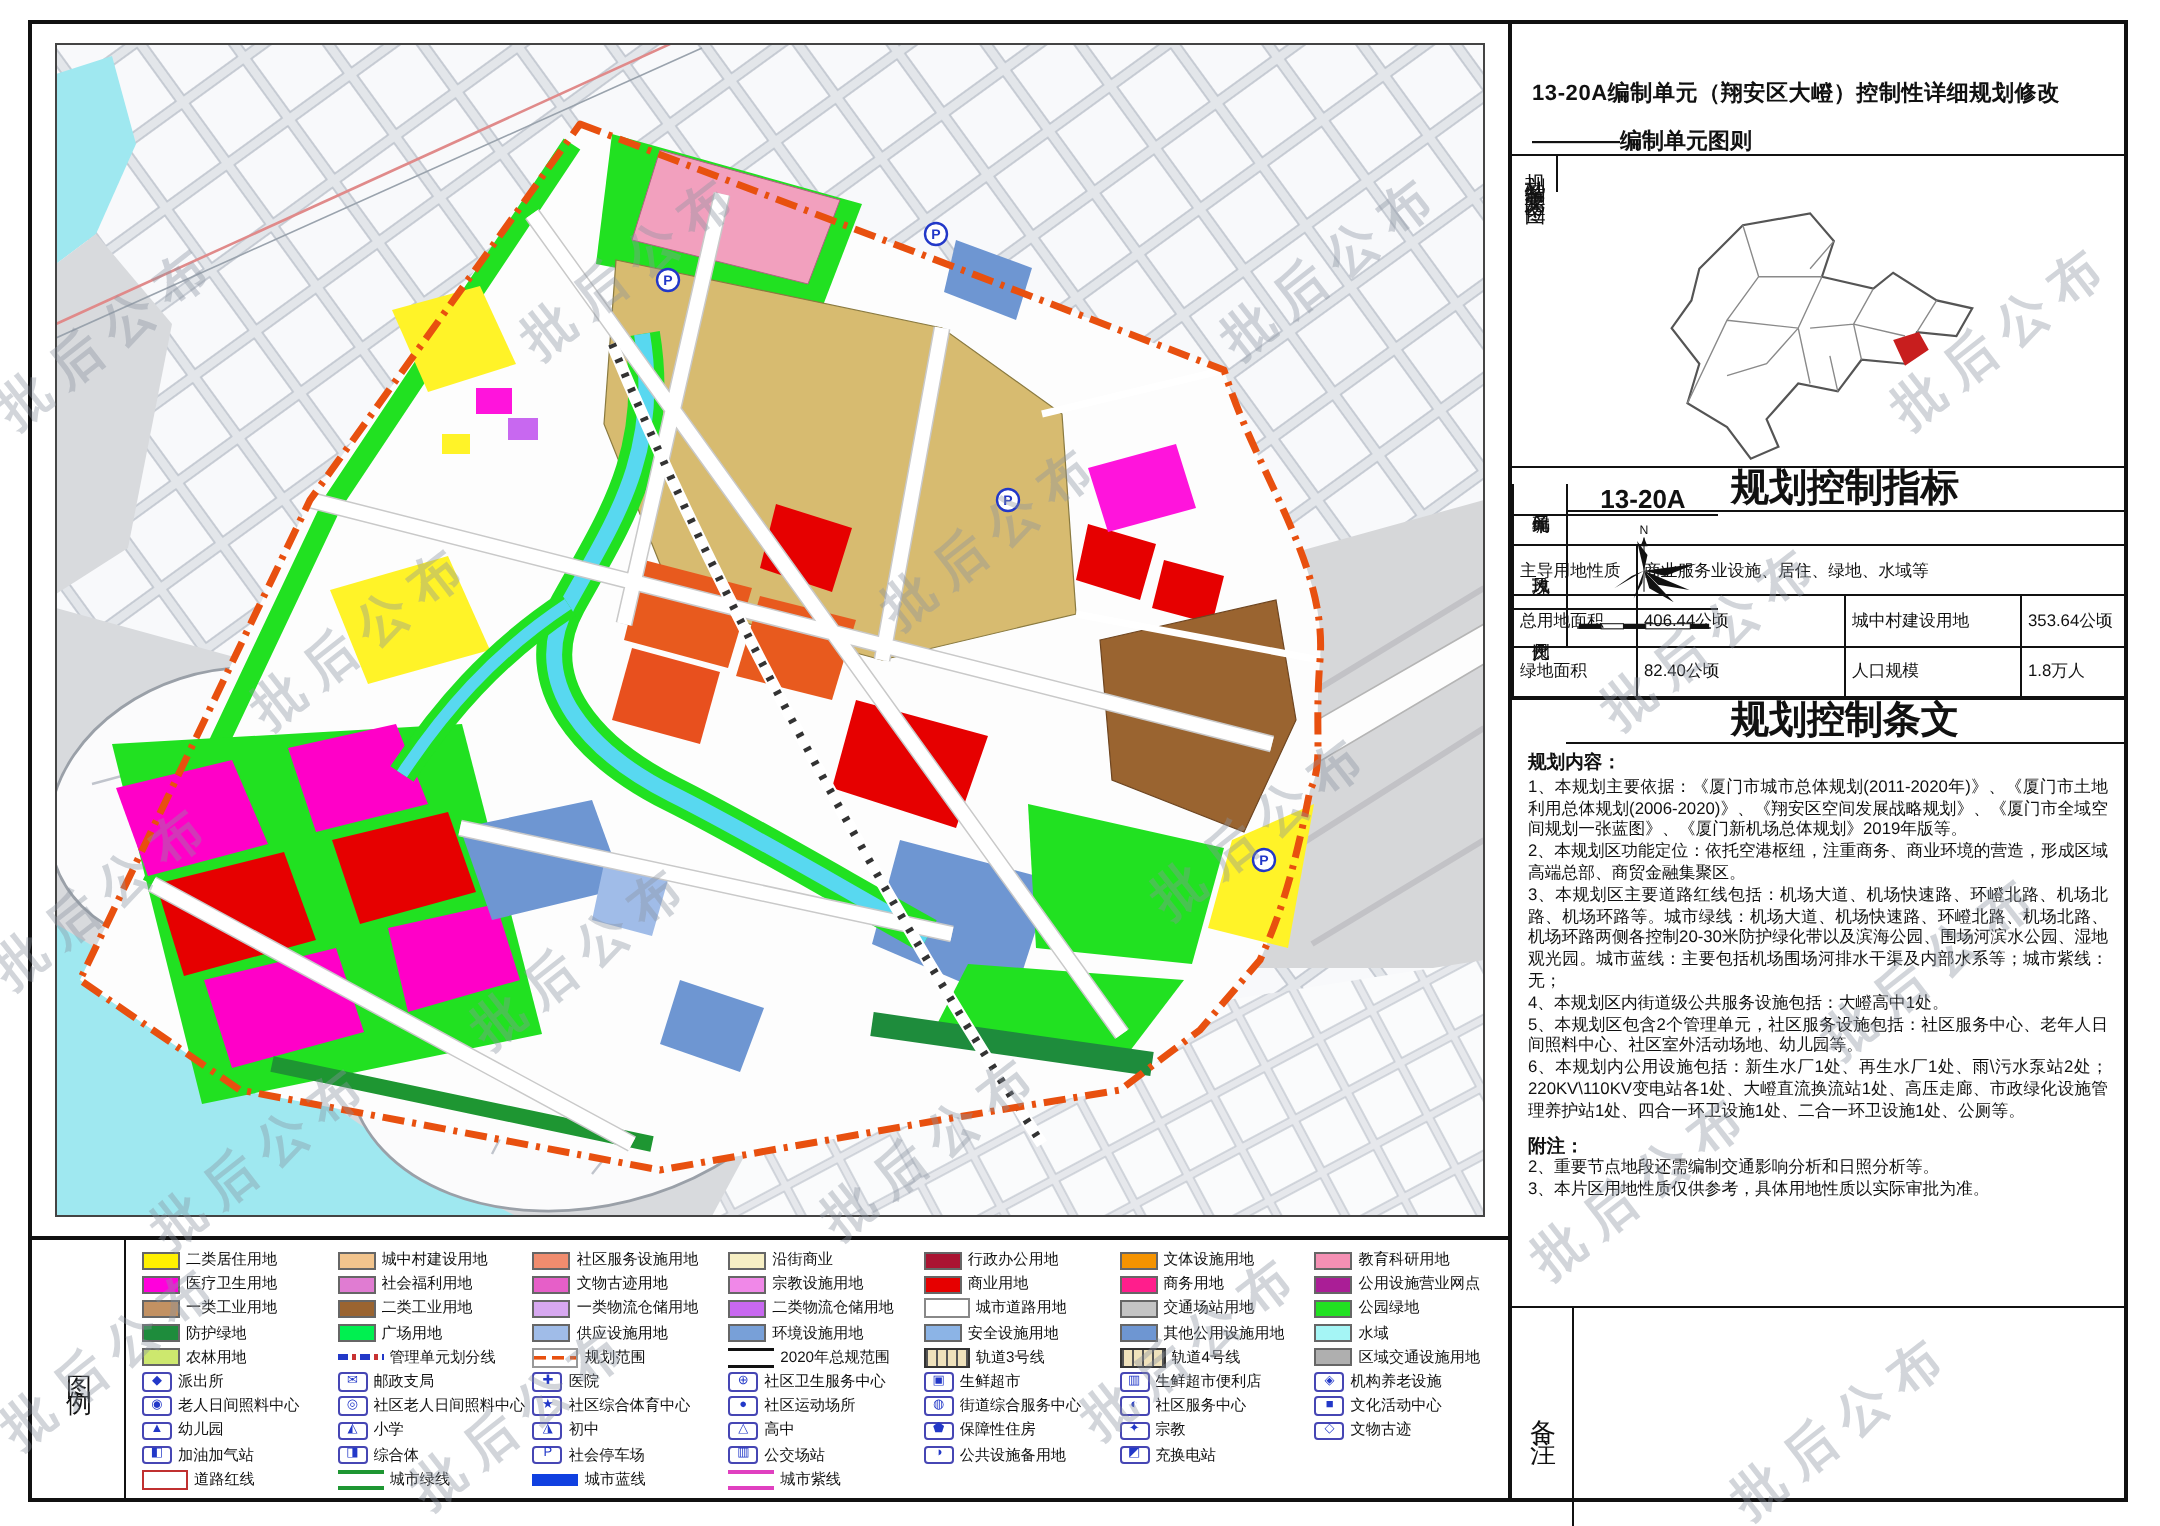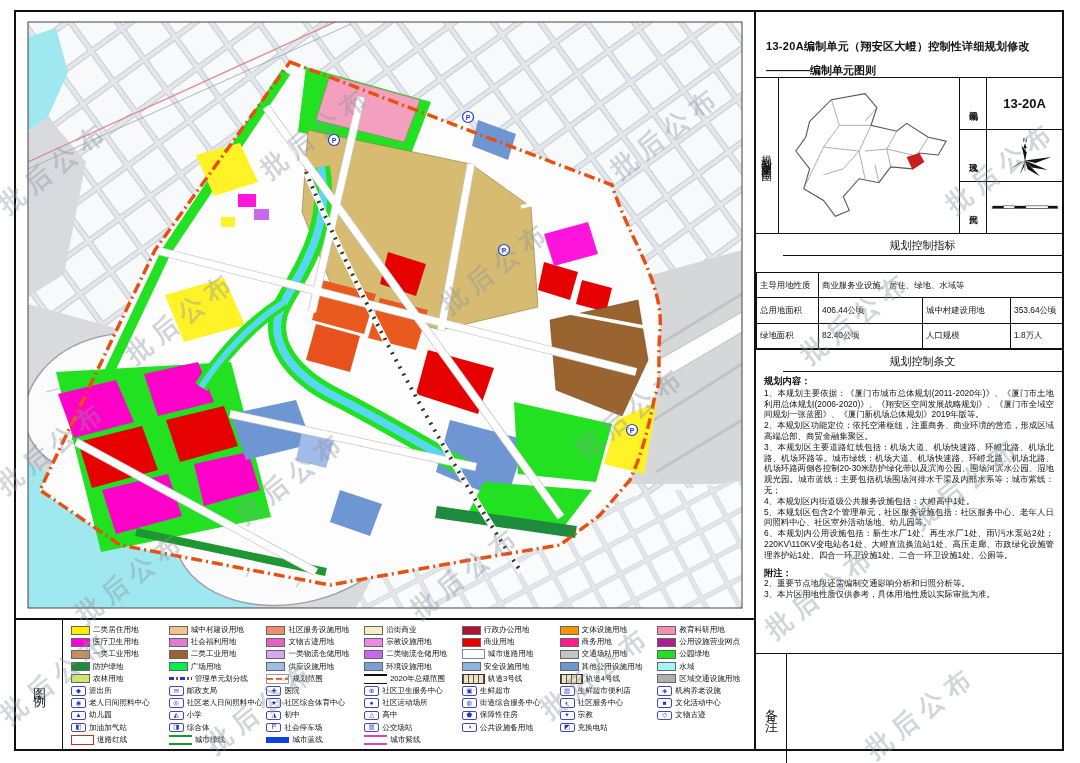--- a/index.html
+++ b/index.html
@@ -24,31 +24,31 @@
   .ln-roadred{border:1px solid #c03030;background:#fff;}
   .ln-green{background:linear-gradient(#1E9632 0 2px,#fff 2px 8px,#1E9632 8px 10px);}
   .ln-blue{background:linear-gradient(rgba(0,0,0,0) 0 2px,#1040E0 2px 8px,rgba(0,0,0,0) 8px 10px);}
   .ln-purple{background:linear-gradient(#E040C0 0 2px,#fff 2px 8px,#E040C0 8px 10px);}
   
   .panel{position:absolute;left:738px;top:0;width:308px;height:737px;border-left:2px solid #111;box-sizing:border-box;}
   .p-sec{box-sizing:border-box;border-bottom:1.5px solid #111;}
   .p-title{height:66px;padding:27px 10px;}
   .p-title .t1{font-size:11px;font-weight:bold;letter-spacing:.3px;}
   .p-title .t2{font-size:11px;font-weight:bold;margin-top:9px;}
-  .p-loc{height:156px;display:flex;}
+  .p-loc{height:156px;display:flex;flex-direction:column;}
   .loc-label{width:22px;border-right:1px solid #111;display:flex;align-items:center;justify-content:center;}
   .vtext{writing-mode:vertical-rl;text-orientation:upright;}
   .loc-map{flex:1;display:flex;align-items:center;justify-content:center;}
   .loc-right{width:102px;border-left:1px solid #111;display:flex;flex-direction:column;}
   .loc-row{flex:1;display:flex;border-bottom:1px solid #111;}
   .loc-row:last-child{border-bottom:none;}
   .loc-row .rl{width:26px;border-right:1px solid #111;display:flex;align-items:center;justify-content:center;font-size:9.5px;}
   .loc-row .rv{flex:1;display:flex;align-items:center;justify-content:center;}
   .unit-code{font-size:13px;font-weight:bold;}
-  .sec-h{height:22px;line-height:22px;text-align:center;font-size:11px;font-weight:normal;margin-left:27px;}
+  .sec-h{height:22px;line-height:22px;text-align:center;font-size:19px;font-weight:bold;margin-left:27px;}
   .p-table{height:78px;margin-top:16px;}
   table.ind{width:100%;height:100%;border-collapse:collapse;table-layout:fixed;font-size:8.4px;}
   table.ind td{border:1px solid #111;padding:1px 3px;overflow:hidden;white-space:nowrap;}
   table.ind td.lbl{background:#fff;}
   .p-prov{height:282px;padding:4px 8px;font-size:8.4px;line-height:10.8px;text-align:justify;overflow:hidden;}
   .p-prov .ph{font-size:9.3px;font-weight:bold;margin-bottom:1px;}
   .p-prov .nh{font-size:9.3px;font-weight:bold;margin-top:7px;}
   .p-rem{height:109px;display:flex;border-bottom:none;}
   .rem-label{width:30px;border-right:1.5px solid #111;display:flex;align-items:center;justify-content:center;font-size:13px;letter-spacing:10px;}
   .rem-body{flex:1;padding:6px 8px;font-size:8.8px;line-height:13.5px;}

